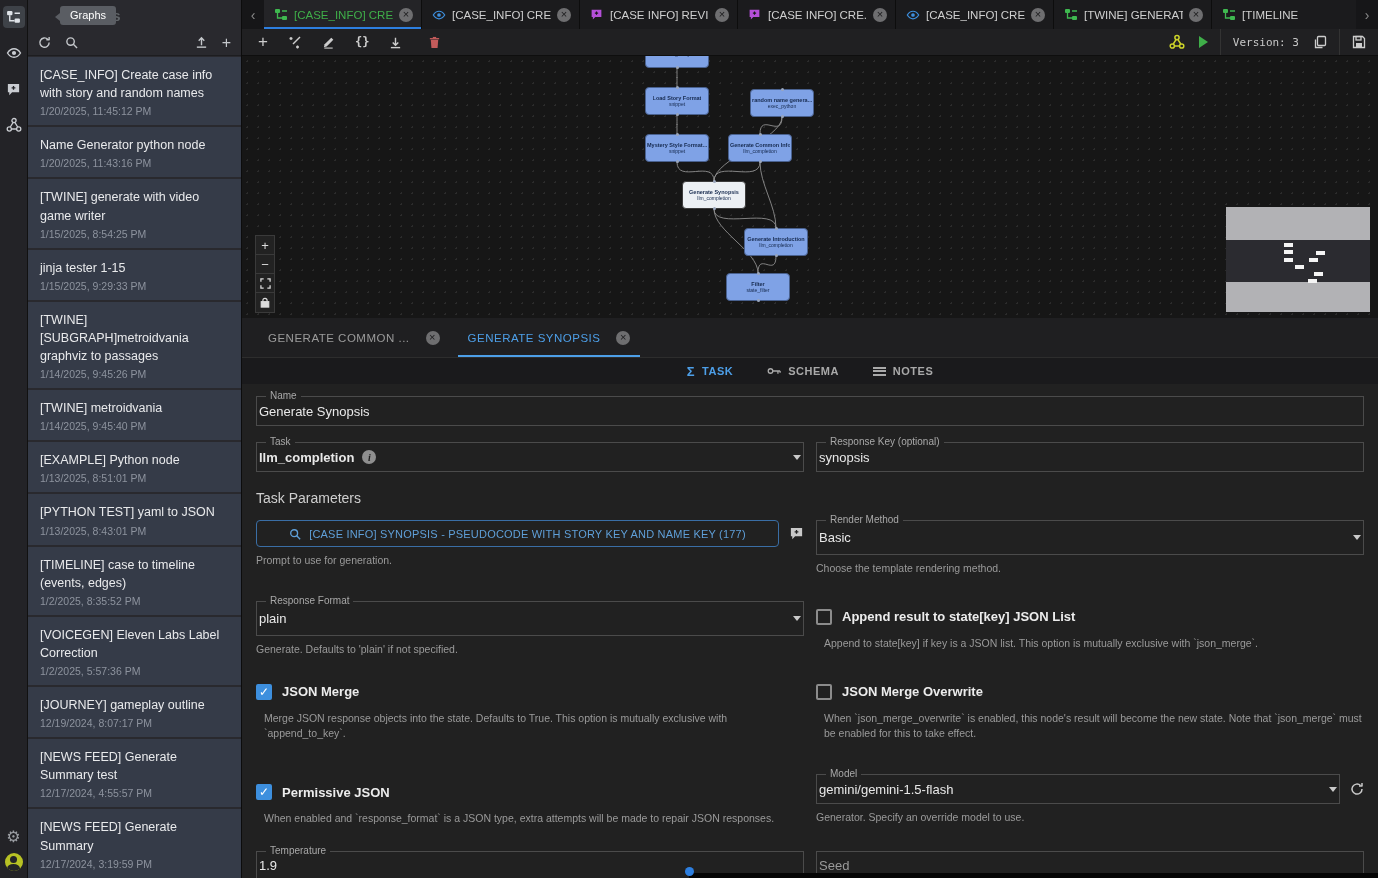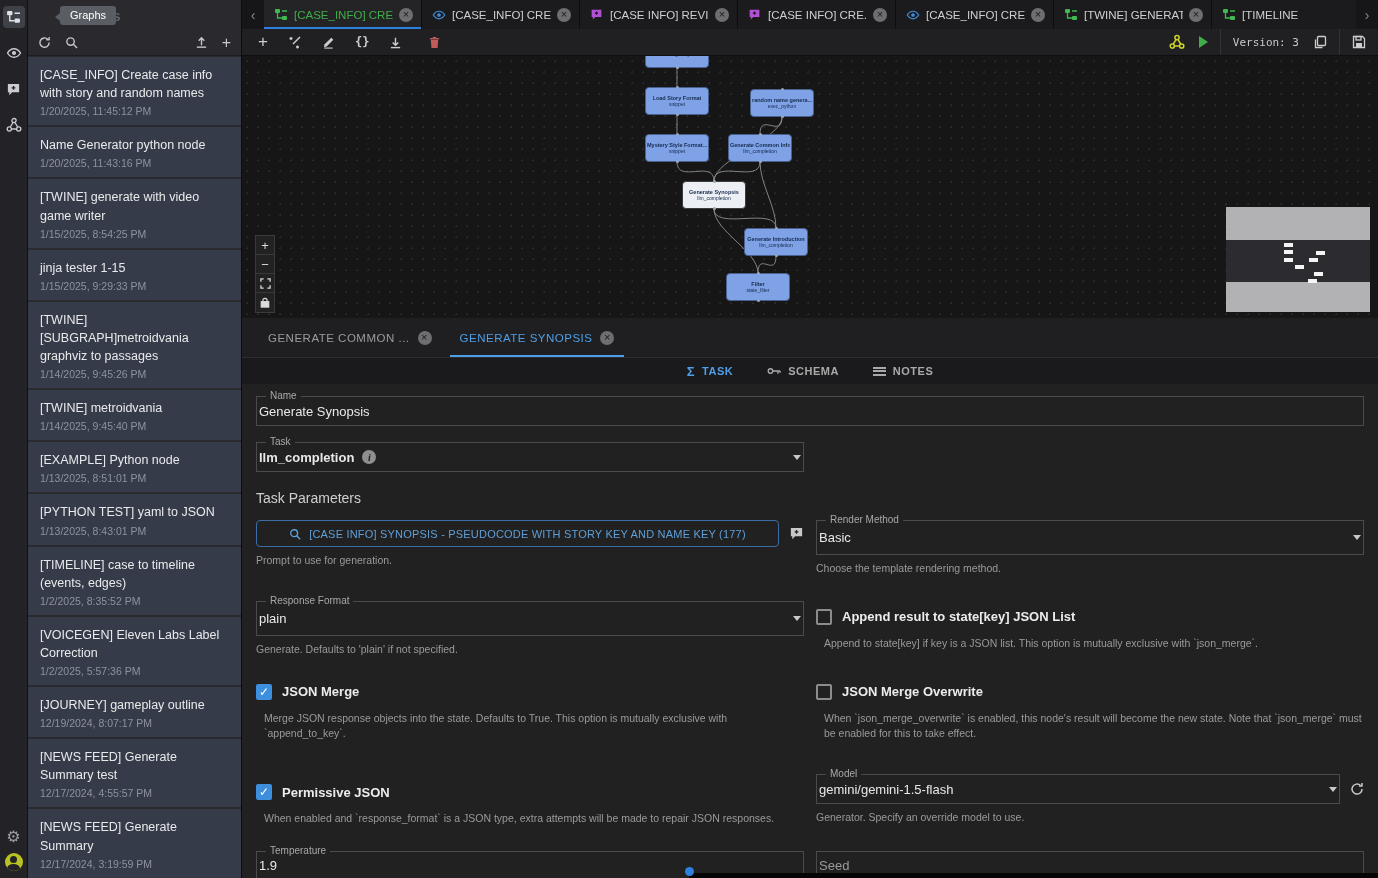--- a/index.html
+++ b/index.html
@@ -84,21 +84,21 @@
     border-bottom:1px solid #3a3a3a; cursor:pointer;}
   .zc-btn:last-child { border-bottom:none; }
 
   #minimap { position:absolute; right:8px; top:151px; width:144px; height:105px; background:#b2b2b5; z-index:5; cursor:pointer;}
   #mini-band { position:absolute; left:0; top:33px; width:100%; height:42px; background:#2b2b30; }
   .mini-node { position:absolute; width:9px; height:4px; background:#f4f4f4; }
 
   
   #bottom { position:absolute; left:0; top:318px; right:0; bottom:0; background:#212121; }
   #node-tabs { display:flex; align-items:stretch; height:40px; border-bottom:1px solid #2d2d2d; padding-left:12px; background:#1f1f21;}
-  .ntab { display:flex; align-items:center; gap:8px; padding:0 14px; font-size:11.5px; letter-spacing:.5px;
+  .ntab { display:flex; align-items:center; gap:16px; padding:0 14px; font-size:11.5px; letter-spacing:.5px;
     color:#9b9b9b; cursor:pointer; position:relative; }
   .ntab.active { color:#4d9fe8; }
   .ntab.active::after { content:""; position:absolute; left:4px; right:4px; bottom:0; height:2px; background:#4d9fe8; }
   #subtabs { height:26px; background:#1a1a1c; display:flex; align-items:center; justify-content:center; gap:34px; }
   .subtab { display:flex; align-items:center; gap:7px; font-size:11px; font-weight:bold; letter-spacing:.5px;
     color:#a9a9a9; cursor:pointer;}
   .subtab.active { color:#4d9fe8; }
   .sigma { font-size:13px; font-weight:bold; }
   .hamburger { width:13px; height:9px; border-top:2px solid currentColor; border-bottom:2px solid currentColor; position:relative;}
   .hamburger::before { content:""; position:absolute; left:0; top:1.5px; width:100%; height:2px; background:currentColor;}
@@ -527,20 +527,24 @@
         <span class="fvalue">Generate Synopsis</span>
       </div>
 
       <div class="form-row" style="margin-left:8px; margin-bottom:18px;">
         <div class="field select">
           <span class="flabel">Task</span>
           <span class="fvalue" style="font-weight:bold">llm_completion</span>
           <span class="info-dot">i</span>
           <span class="caret"></span>
         </div>
+        <div class="field">
+          <span class="flabel">Response Key (optional)</span>
+          <span class="fvalue">synopsis</span>
+        </div>
       </div>
 
       <div class="section-label">Task Parameters</div>
 
       <div class="form-row" style="margin-left:8px; margin-bottom:24px;">
         <div>
           <div class="prompt-row">
             <div class="prompt-btn">
               <span style="display:flex">
                   <svg width="12" height="12" viewBox="0 0 14 14" fill="none" stroke="currentColor" stroke-width="1.6">

